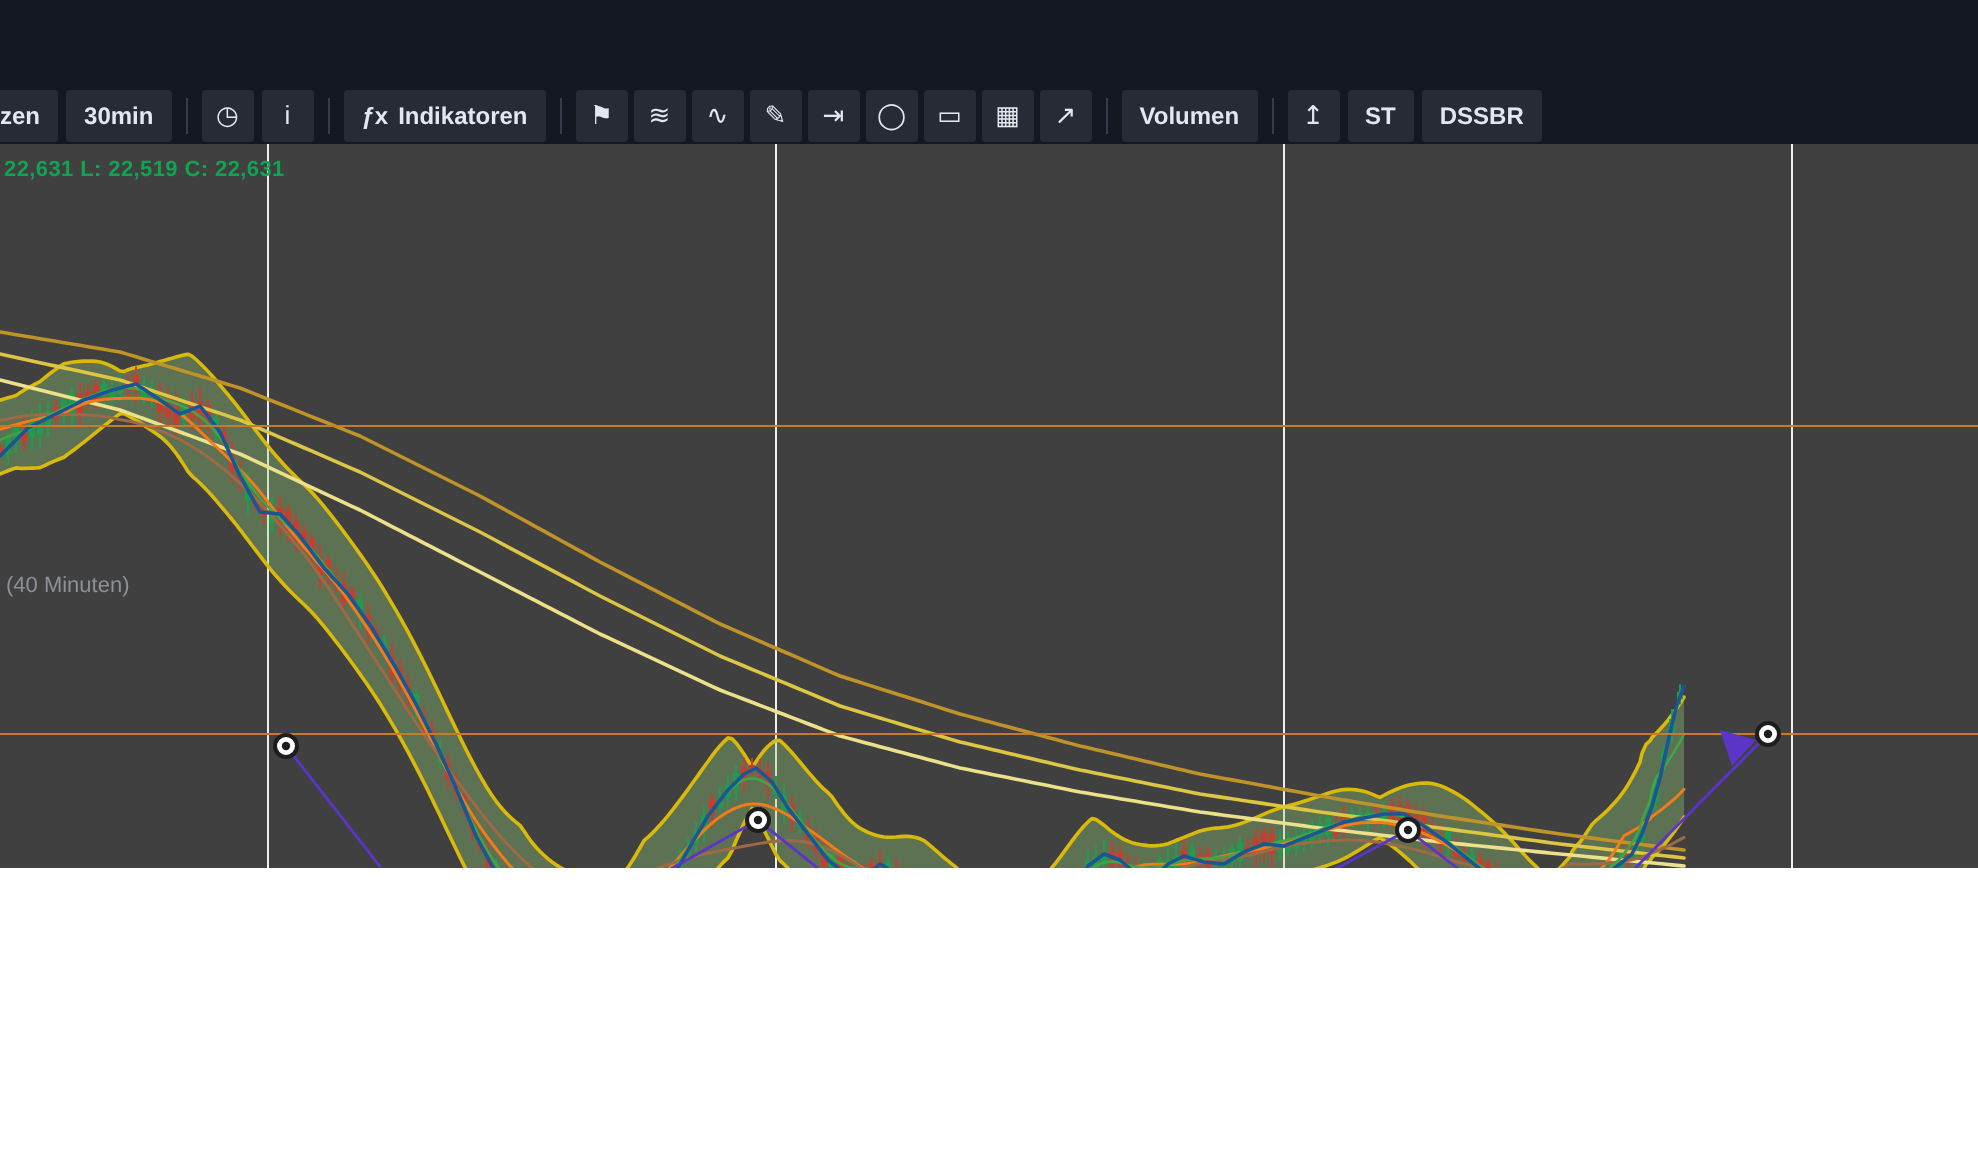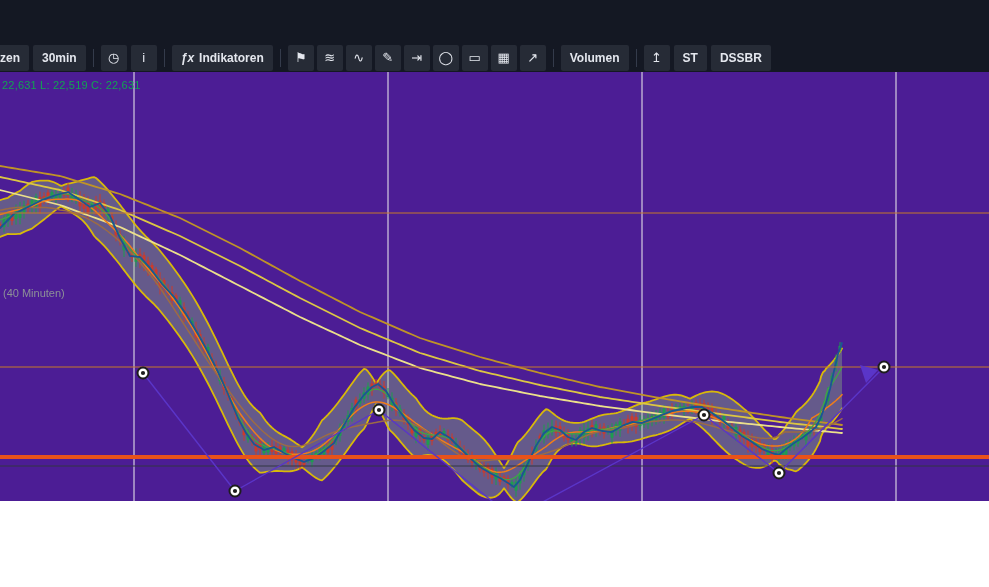--- a/index.html
+++ b/index.html
@@ -1,32 +1,32 @@
 <!DOCTYPE html>
 <html><head>
 <meta charset="utf-8">
 <style>
   html,body{margin:0;padding:0;background:#fff;}
   body{font-family:"Liberation Sans",sans-serif;}
-  .stage{position:relative;width:989px;height:501px;background:#4c1d95;overflow:hidden;}
+  .stage{position:relative;width:989px;height:434px;background:#404040;overflow:hidden;}
 
   
   .topbar{position:absolute;top:0;left:0;width:989px;height:72px;background:#141823;z-index:10;}
   .toolbar-row{position:absolute;top:44px;left:0;right:0;height:27px;display:flex;align-items:center;gap:4px;padding:0 2px;}
   .tbtn{height:26px;display:flex;align-items:center;gap:5px;background:#262b36;color:#e4e7ee;
         font-size:12px;font-weight:700;padding:0 9px;border-radius:2px;cursor:pointer;white-space:nowrap;
         border:none;font-family:"Liberation Sans",sans-serif;}
   .tbtn.icon{width:26px;min-width:26px;padding:0;justify-content:center;font-size:13px;font-weight:400;}
   .tbtn.cut{margin-left:-4px;padding-left:2px;}
-  .fx{font-style:italic;font-weight:700;}
+  .fx{font-weight:700;}
   .sep{width:1px;height:18px;background:#343b4b;margin:0 3px;}
   .toolgroup{display:flex;align-items:center;gap:3px;}
 
   
-  .ohlc{position:absolute;top:79px;left:2px;font-size:11px;color:#12a352;z-index:5;letter-spacing:.2px;}
+  .ohlc{position:absolute;top:79px;left:2px;font-size:11px;color:#12a352;z-index:5;letter-spacing:.2px;font-weight:bold;}
   .note{position:absolute;top:287px;left:3px;font-size:11px;color:#8d9097;z-index:5;}
 
   
   .blackpanel{position:absolute;left:0;top:541px;width:537px;height:32px;background:#07080c;z-index:6;}
   .bottomstrip{position:absolute;left:0;top:573px;width:989px;height:14px;background:#1a2130;z-index:7;}
   .volpanel{position:absolute;left:537px;top:538px;width:452px;height:35px;background:#ffffff;
             border-top:1px solid #e4e4e4;z-index:6;overflow:hidden;}
   .vbar{position:absolute;bottom:3px;width:6px;}
   .vline{position:absolute;top:0;bottom:0;width:1px;background:#ededed;}
   .vdot{position:absolute;border-radius:50%;width:6px;height:6px;}

